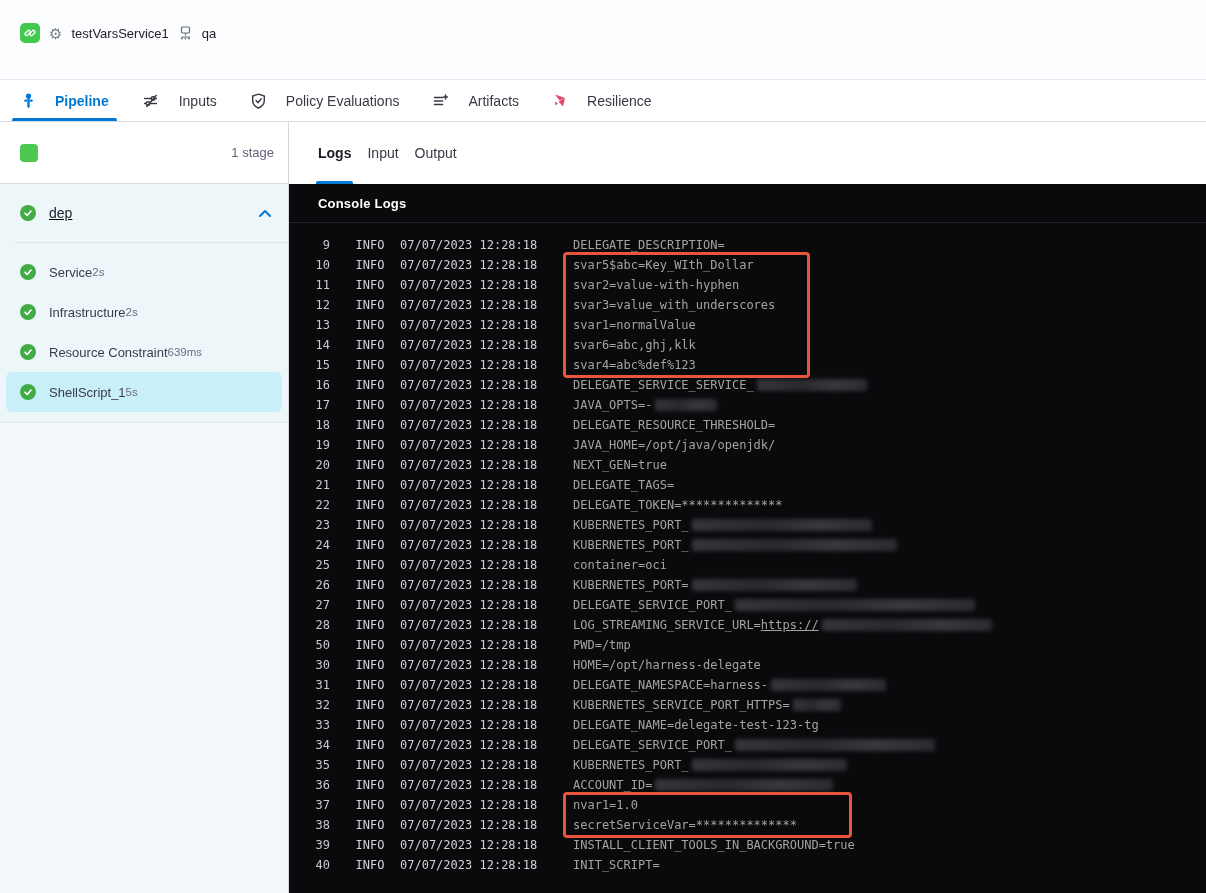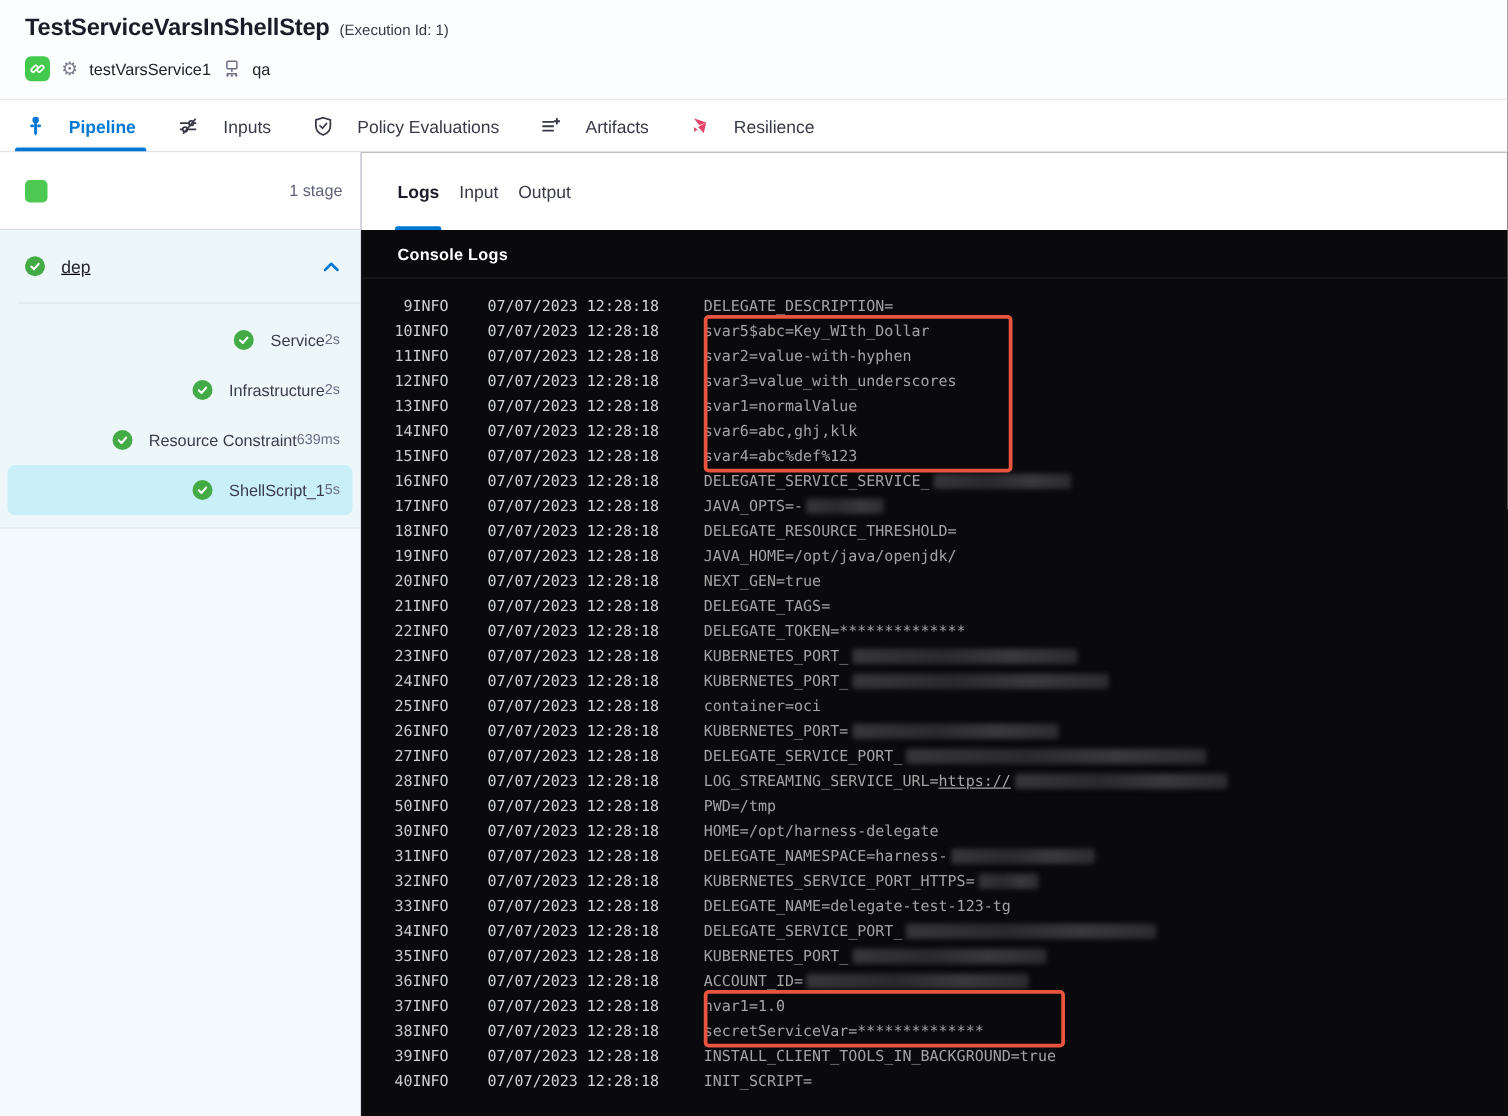--- a/index.html
+++ b/index.html
@@ -30,53 +30,49 @@
   .sb-header { height:62px; background:#FFFFFF; border-bottom:1px solid #DCDDE5; display:flex; align-items:center; justify-content:space-between; padding:0 14px 0 20px; }
   .stage-square { width:18px; height:18px; background:#4DC952; border-radius:4px; }
   .stage-count { font-size:13px; color:#5F6177; }
   .sb-stage { background:#EDF7FA; }
   .stage-row { height:58px; display:flex; align-items:center; justify-content:space-between; padding:0 16px 0 20px; cursor:pointer;text-decoration:underline; }
   .stage-left { display:flex; align-items:center; gap:13px; }
   .stage-name { font-size:14px; color:#22222A; }
   .stage-divider { border-bottom:1px solid #DDE4E9; margin-left:14px; }
   .check-circle { width:16px; height:16px; min-width:16px; border-radius:50%; background:#42AB45; display:flex; align-items:center; justify-content:center; }
   .steps { background:#EDF7FA; padding:9px 0 10px; border-bottom:1px solid #DDE3E8; }
-  .step-row { height:40px; margin:0 6px; padding:0 10px 0 14px; border-radius:6px; display:flex; align-items:center; justify-content:flex-end; cursor:pointer; }
+  .step-row { height:40px; margin:0 6px; padding:0 10px 0 14px; border-radius:6px; display:flex; align-items:center; justify-content:flex-start; cursor:pointer; }
   .step-row.selected { background:#C9EFF8; }
   .step-left { display:flex; align-items:center; gap:13px; }
   .step-name { font-size:13px; color:#3A3B4B; }
   .step-duration { font-size:11.5px; color:#6B6D85; }
   .sb-rest { flex:1; background:#F3F9FC; }
 
   
   .main { flex:1; display:flex; flex-direction:column; background:#0A0A0D; }
   .log-tabs { height:62px; background:#FFFFFF; display:flex; align-items:stretch; padding-left:29px; gap:16px; }
   .ltab { display:flex; align-items:center; font-size:14px; color:#383946; position:relative; cursor:pointer; }
   .ltab.active { font-weight:700; color:#1C1C28; }
   .ltab.active::after { content:""; position:absolute; left:-2px; right:-2px; bottom:0; height:3px; background:#0278D5; border-radius:2px 2px 0 0; }
   .console-header { height:39px; display:flex; align-items:center; padding-left:29px; font-size:13px; font-weight:700; letter-spacing:0.2px; color:#ffffff; background:#0A0A0D; border-bottom:1px solid #232329; }
   .log-rows { position:relative; flex:1; padding-top:12px; background:#0A0A0D; overflow:hidden;
               font-family:"DejaVu Sans Mono","Liberation Mono",monospace; font-size:12px; }
   .log-row { height:20px; display:flex; align-items:center; white-space:pre; }
   .ln  { width:34px; margin-left:7px; text-align:right; color:#C9CACE; }
-  .lvl { width:60px; color:#D2D3D6; }
+  .lvl { width:60px; margin-left:10px; color:#D2D3D6;text-align:center; }
   .ts  { width:138px; color:#D2D3D6; }
   .msg { margin-left:35px; color:#a3a3a3; display:flex; align-items:center; }
   .lnk { text-decoration:underline; }
   .redact { display:inline-block; height:12px; background:linear-gradient(90deg,#35353a,#2a2a2e 40%,#38383d 70%,#2c2c30); filter:blur(2.2px); border-radius:2px; margin-left:3px; }
   .hl-box { position:absolute; border:3px solid #E8543E; border-radius:4px; pointer-events:none; z-index:2; }
 </style>
 </head>
 <body>
 
 <div class="header">
-  <div class="title-row">
-    <span class="page-title">TestServiceVarsInShellStep</span>
-    <span class="exec-id">(Execution Id: 1)</span>
-  </div>
   <div class="entity-row">
     <span class="module-icon">
       <svg width="12" height="12" viewBox="0 0 12 12">
         <g stroke="#FFFFFF" fill="none" stroke-width="1.4">
           <rect x="0.6" y="4.5" width="6" height="3" rx="1.5" transform="rotate(-45 3.6 6)"></rect>
           <rect x="5.4" y="4.5" width="6" height="3" rx="1.5" transform="rotate(-45 8.4 6)"></rect>
         </g>
       </svg>
     </span>
     <span class="gear">⚙</span>

